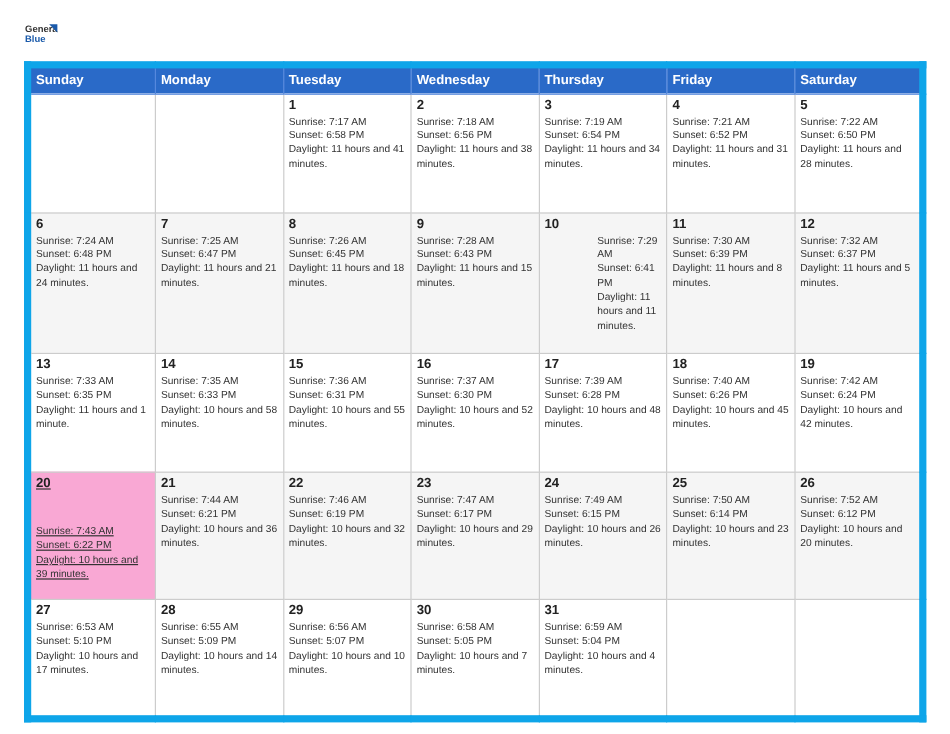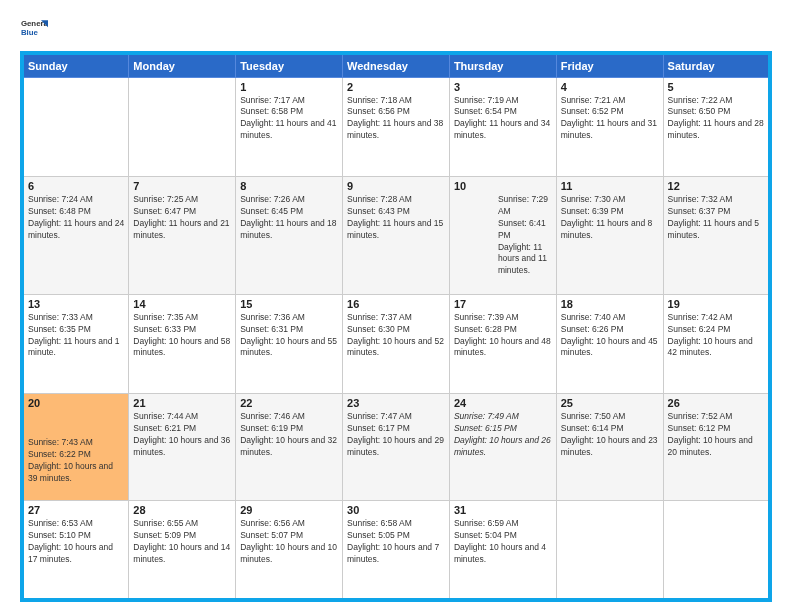--- a/index.html
+++ b/index.html
@@ -40,21 +40,21 @@
       font-weight: bold;
       color: #333;
       line-height: 1.1;
     }
     .subtitle {
       font-size: 13px;
       color: #555;
     }
     .calendar {
       flex: 1;
-      border: 4px solid #0ea5e9;
+      border: 6px solid #0ea5e9;
       border-collapse: collapse;
       width: 100%;
       table-layout: fixed;
     }
     .calendar th {
       background: #2a6ac8;
       color: #fff;
       font-size: 11px;
       font-weight: bold;
       padding: 4px 4px;
@@ -239,21 +239,21 @@
 Daylight: 10 hours and 45 minutes.</div>
           </td>
           <td>
             <span class="day-number">19</span>
             <div class="day-info" style="white-space: pre-line;">Sunrise: 7:42 AM
 Sunset: 6:24 PM
 Daylight: 10 hours and 42 minutes.</div>
           </td>
         </tr>
         <tr>
-          <td style="background: #fdba74;">
+          <td style="background: #f9a8d4; text-decoration: underline;">
             <span class="day-number">20</span>
             <div class="day-info" style="white-space: pre-line; margin-top: 28px;">Sunrise: 7:43 AM
 Sunset: 6:22 PM
 Daylight: 10 hours and 39 minutes.</div>
           </td>
           <td style="background: rgb(245, 245, 245);">
             <span class="day-number">21</span>
             <div class="day-info" style="white-space: pre-line;">Sunrise: 7:44 AM
 Sunset: 6:21 PM
 Daylight: 10 hours and 36 minutes.</div>
@@ -265,21 +265,21 @@
 Daylight: 10 hours and 32 minutes.</div>
           </td>
           <td style="background: rgb(245, 245, 245);">
             <span class="day-number">23</span>
             <div class="day-info" style="white-space: pre-line;">Sunrise: 7:47 AM
 Sunset: 6:17 PM
 Daylight: 10 hours and 29 minutes.</div>
           </td>
           <td style="background: rgb(245, 245, 245);">
             <span class="day-number">24</span>
-            <div class="day-info" style="white-space: pre-line; font-style: italic;">Sunrise: 7:49 AM
+            <div class="day-info" style="white-space: pre-line;">Sunrise: 7:49 AM
 Sunset: 6:15 PM
 Daylight: 10 hours and 26 minutes.</div>
           </td>
           <td style="background: rgb(245, 245, 245);">
             <span class="day-number">25</span>
             <div class="day-info" style="white-space: pre-line;">Sunrise: 7:50 AM
 Sunset: 6:14 PM
 Daylight: 10 hours and 23 minutes.</div>
           </td>
           <td style="background: rgb(245, 245, 245);">

